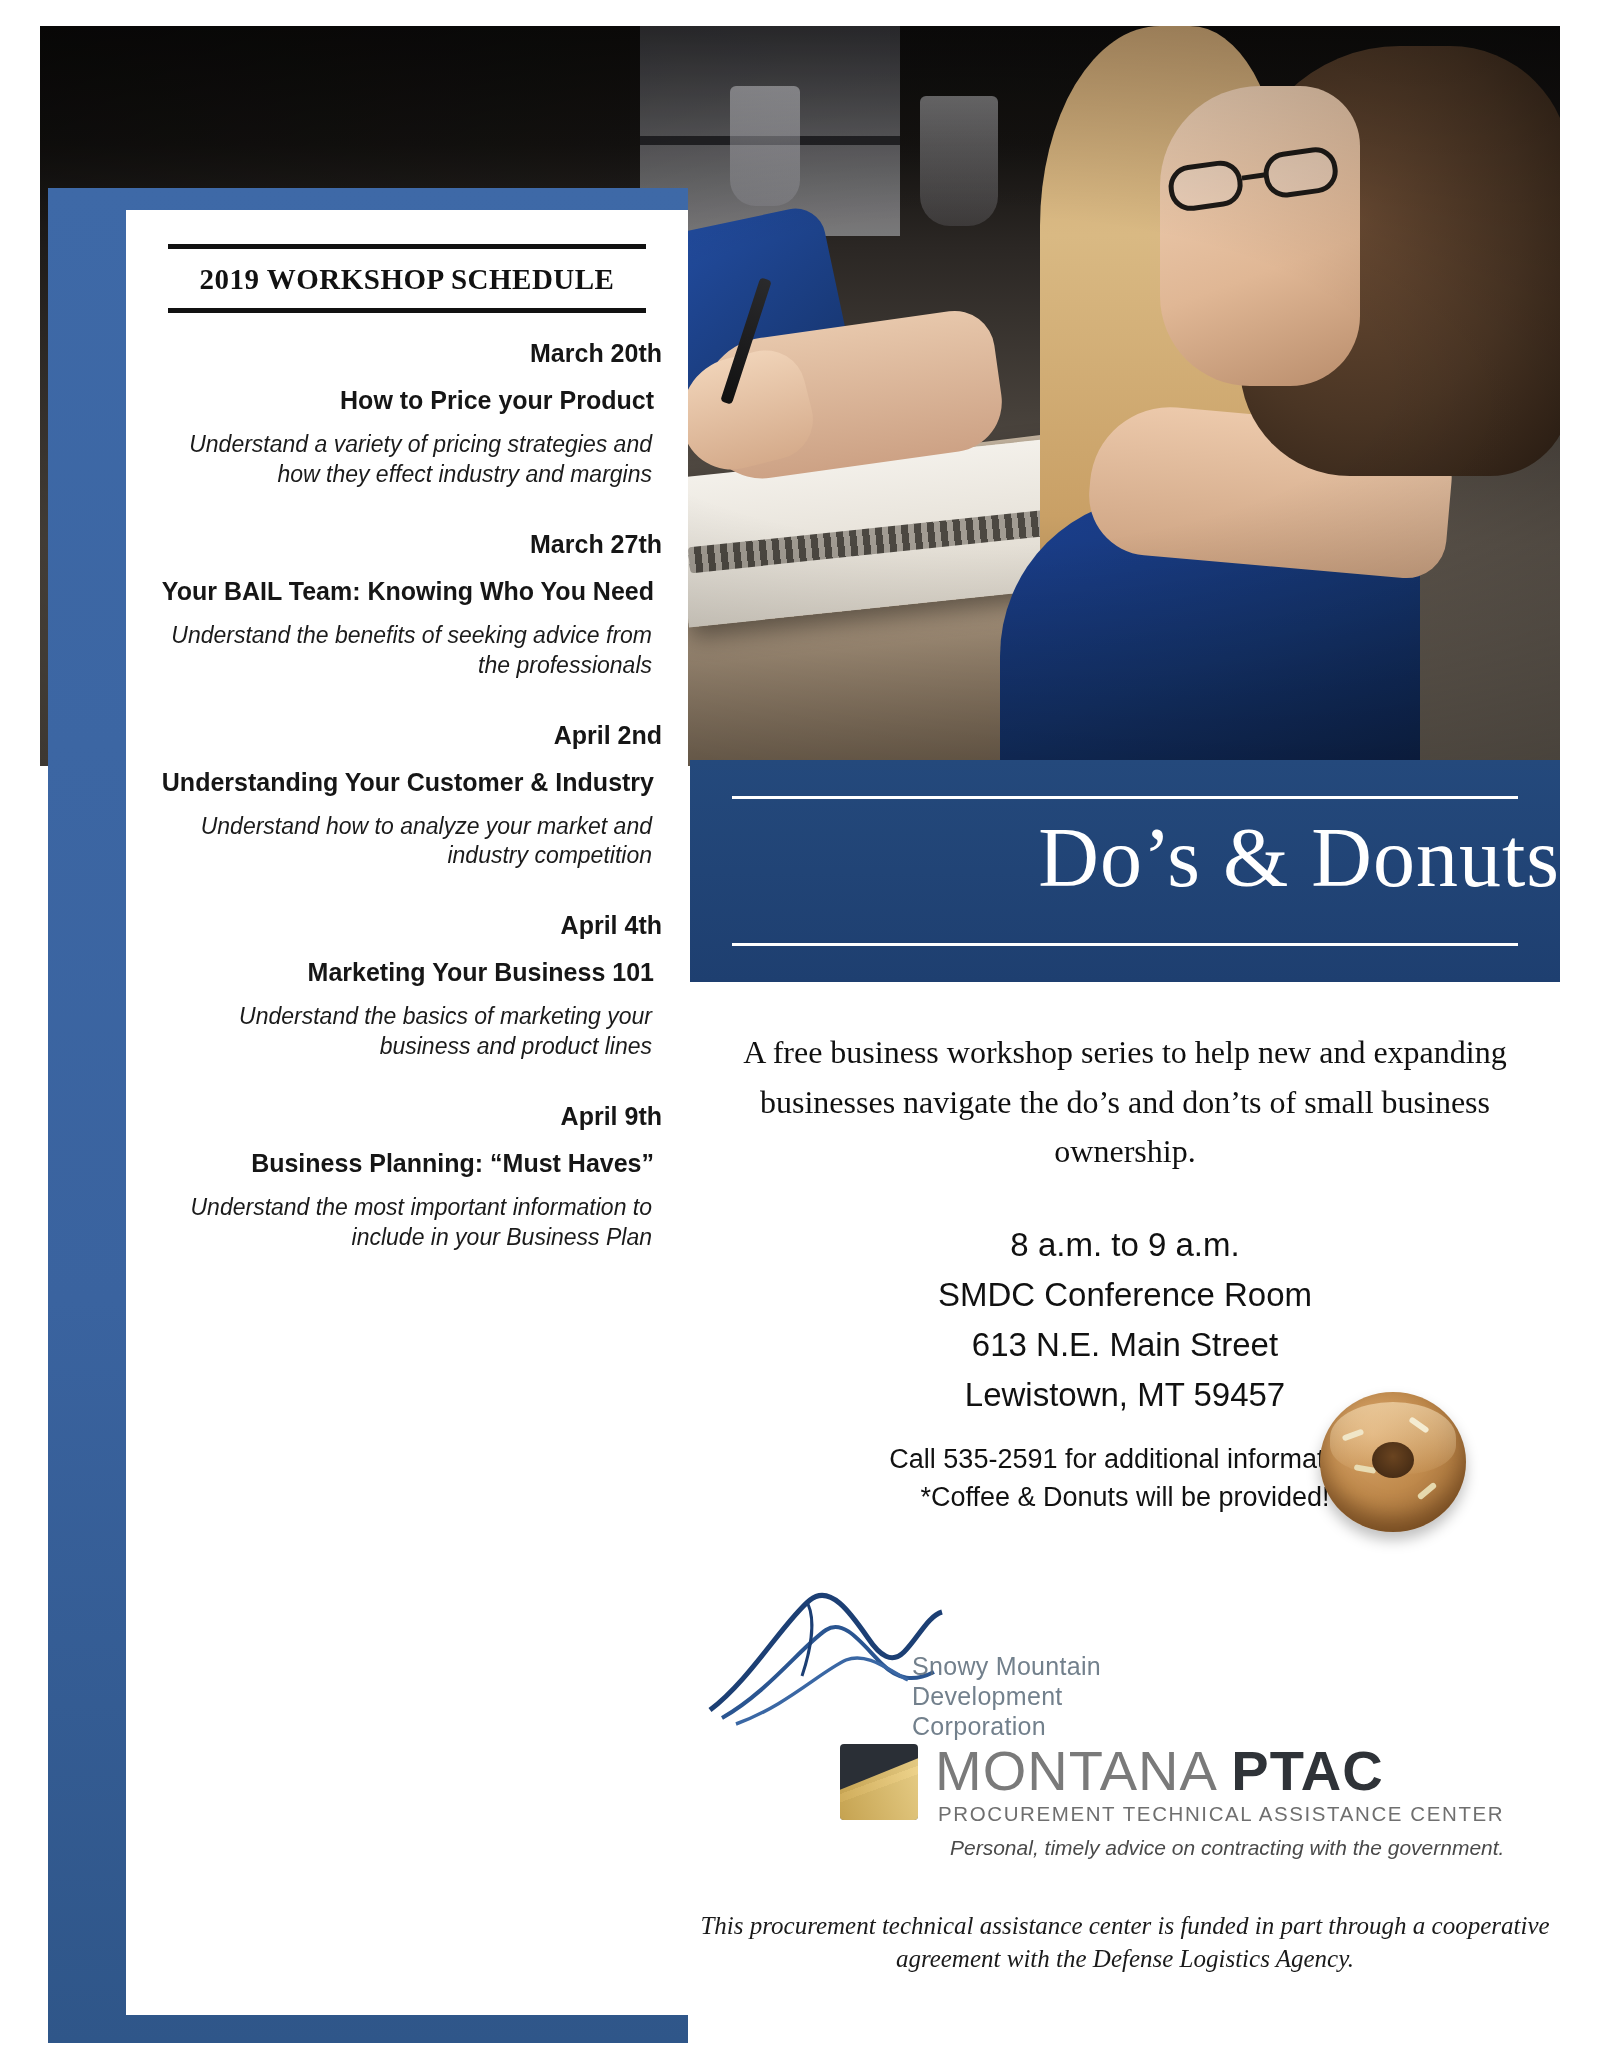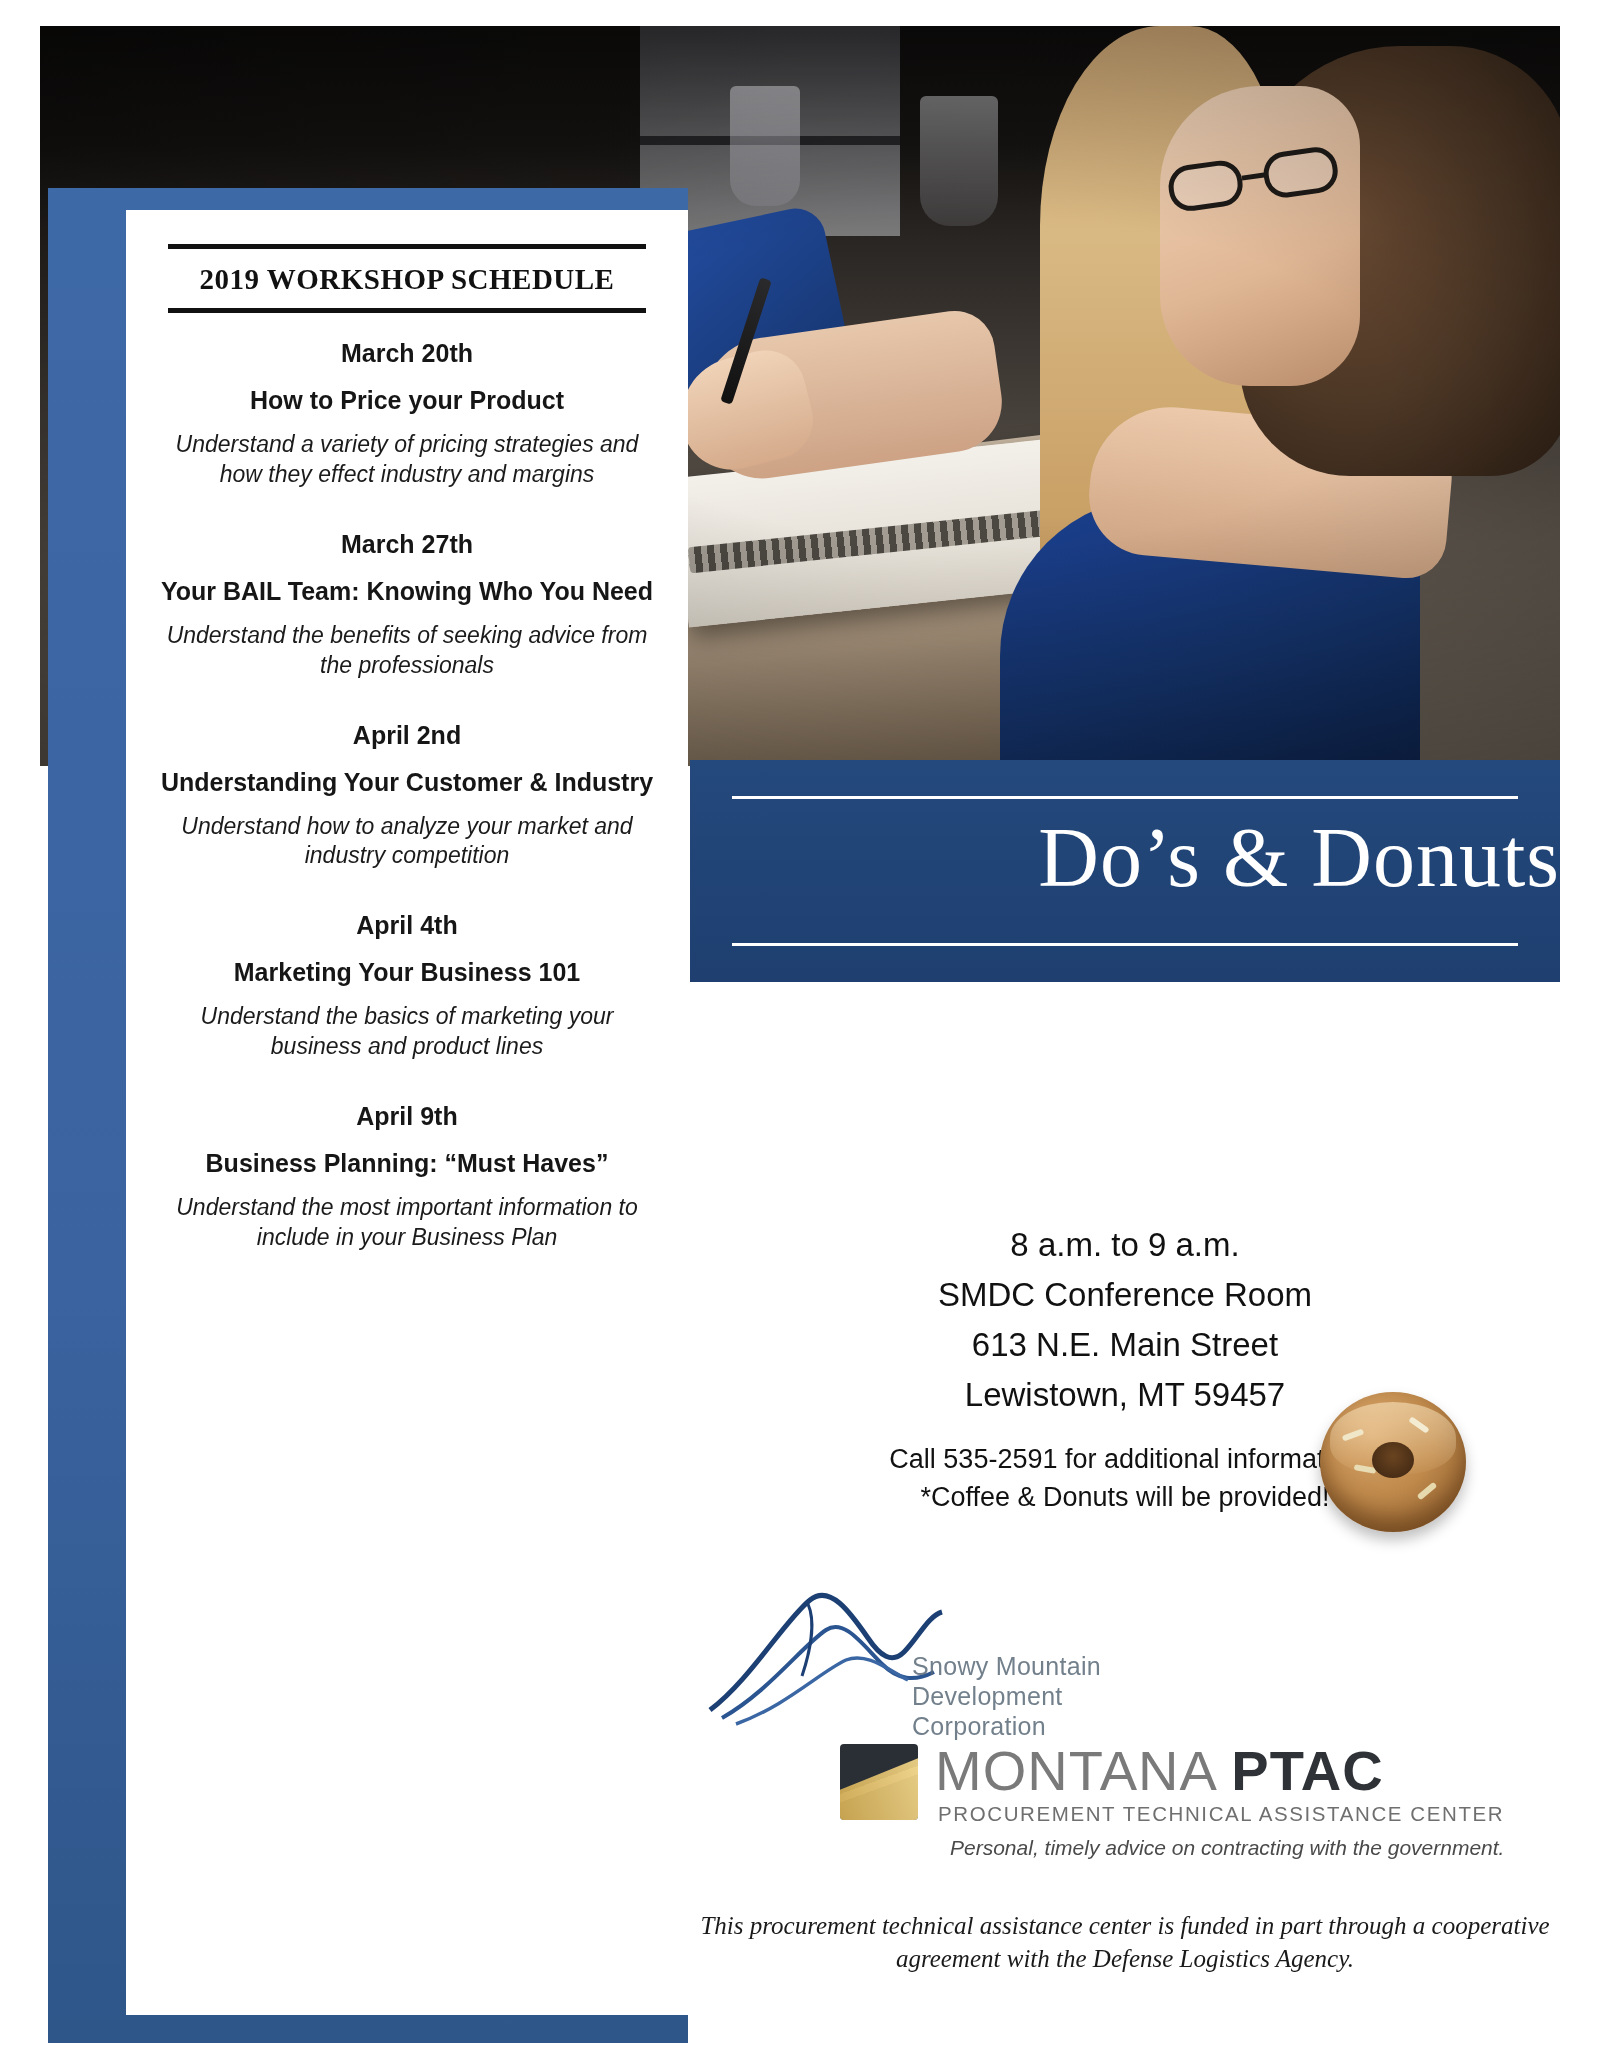--- a/index.html
+++ b/index.html
@@ -168,21 +168,21 @@
     font-weight: bold;
     font-size: 29px;
     letter-spacing: .5px;
     color: #111;
     text-align: center;
     padding: 14px 0 12px 0;
     border-top: 5px solid #111;
     border-bottom: 5px solid #111;
     margin: 0 16px 26px 16px;
   }
-  .ws { text-align: center; margin-bottom: 40px; }
+  .ws { text-align: right; margin-bottom: 40px; }
   .ws:last-child { margin-bottom: 10px; }
   .ws .date {
     font-size: 25px;
     font-weight: bold;
     color: #161616;
     margin-bottom: 16px;
   }
   .ws .name {
     font-size: 25px;
     font-weight: bold;
@@ -445,20 +445,21 @@
   </div>
 
   <div class="right-col">
 
     <div class="title-band">
       <div class="rule top"></div>
       <div class="band-title">Do’s &amp; Donuts</div>
       <div class="rule bot"></div>
     </div>
 
+    <div class="blurb">A free business workshop series to help new and expanding businesses navigate the do’s and don’ts of  small business ownership.</div>
 
     <div class="when-where">
       <div>8 a.m. to 9 a.m.</div>
       <div>SMDC Conference Room</div>
       <div>613 N.E. Main Street</div>
       <div>Lewistown, MT 59457</div>
     </div>
 
     <div class="callout">
       <div>Call 535-2591 for additional information</div>

